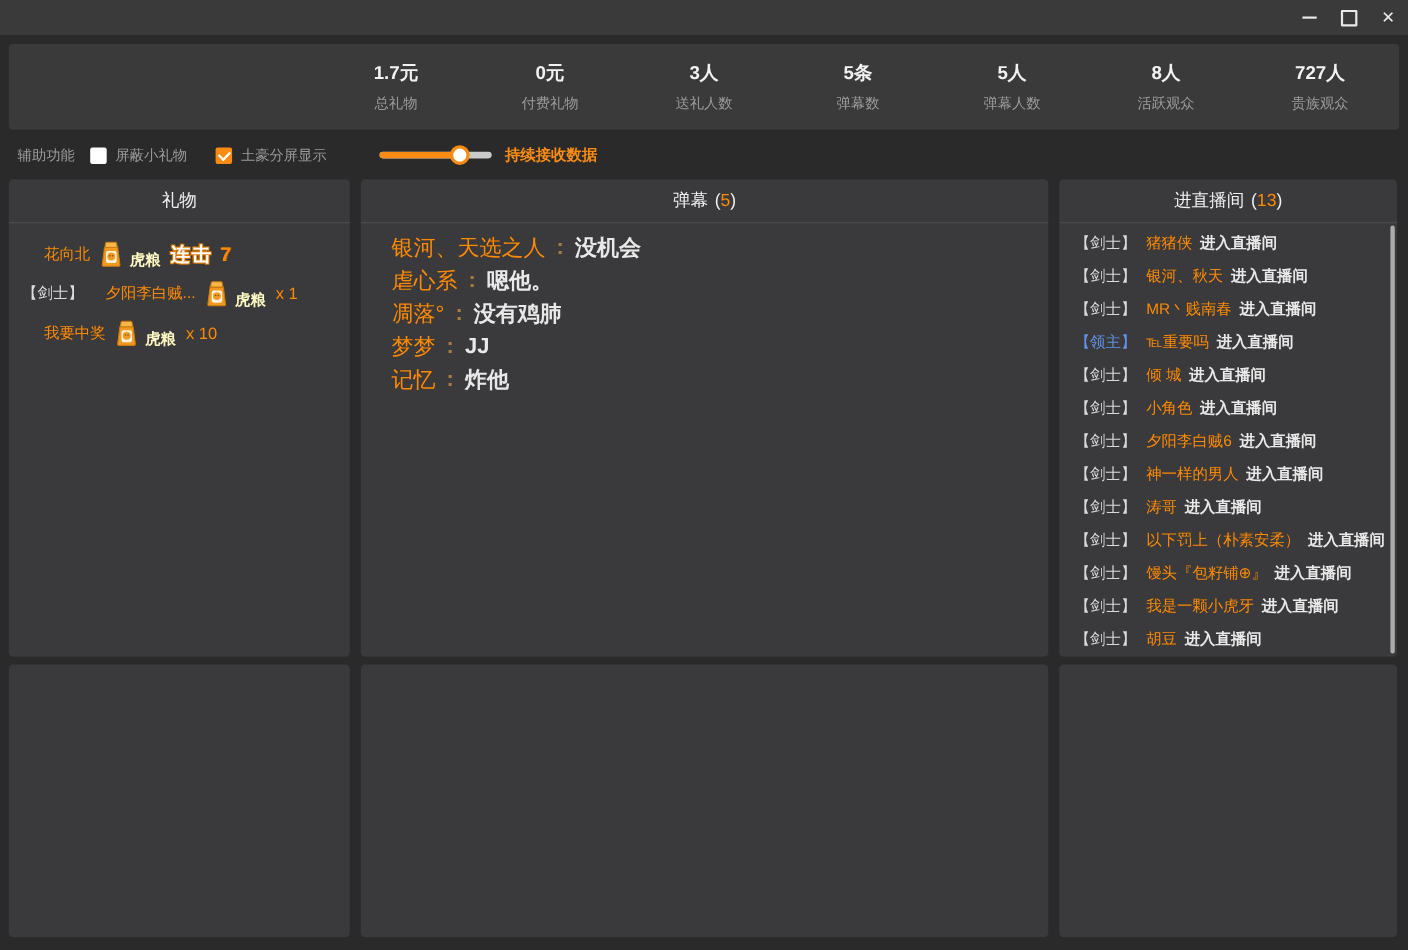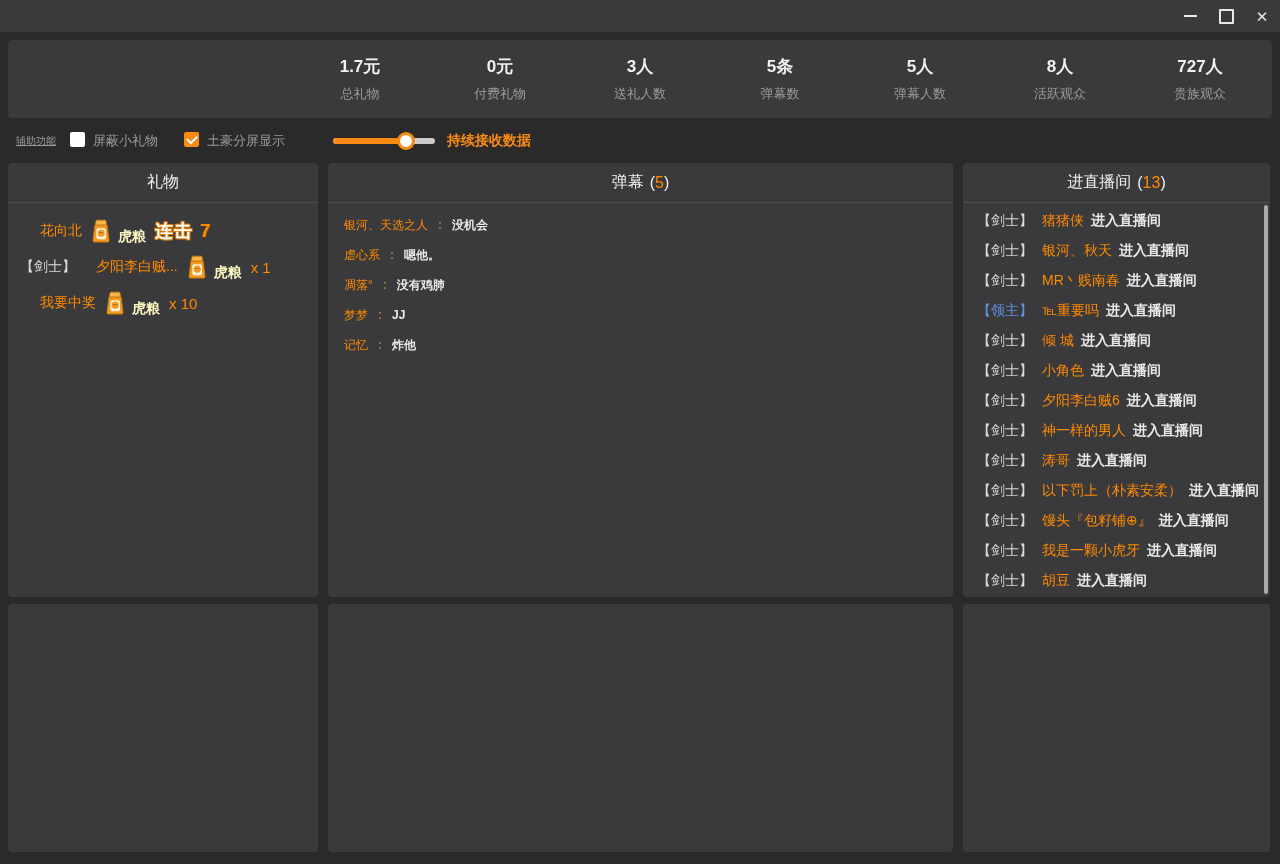--- a/index.html
+++ b/index.html
@@ -19,22 +19,22 @@
   .icon-close{font-size:15px;line-height:1;color:#e9e9e9;}
   
   .stats-card{position:absolute;left:8px;top:40px;width:1264px;height:78px;
     background:#3a3a3b;border-radius:4px;display:flex;align-items:center;}
   .stats-list{margin-left:auto;display:flex;padding-right:2px;}
   .stat{width:140px;text-align:center;}
   .stat .v{display:block;color:#f2f2f2;font-size:17px;font-weight:bold;margin-bottom:7px;}
   .stat .l{display:block;color:#9b9b9b;font-size:13px;}
   
   .controls{position:absolute;left:16px;top:129px;height:24px;display:flex;align-items:center;}
-  .assist-label{color:#9b9b9b;font-size:10px;margin-right:14px;text-decoration:underline;}
-  .chk-group{display:flex;margin-right:26px;}
+  .assist-label{color:#9b9b9b;font-size:13px;margin-right:14px;}
+  .chk-group{display:flex;align-items:center;margin-right:26px;}
   .checkbox{width:15px;height:15px;border-radius:2px;background:#ffffff;position:relative;}
   .checkbox.checked{background:#f98b12;}
   .check-icon{position:absolute;left:3px;top:3px;width:8px;height:5px;
     border-left:2px solid #fff;border-bottom:2px solid #fff;transform:rotate(-45deg);}
   .chk-label{color:#9b9b9b;font-size:13px;margin-left:8px;}
   .slider{position:relative;width:102px;height:18px;margin-left:22px;}
   .slider .track{position:absolute;left:0;right:0;top:6px;height:6px;background:#cbcbcb;border-radius:3px;overflow:hidden;}
   .slider .fill{height:100%;background:#f98b12;border-radius:3px;}
   .slider .thumb{position:absolute;top:0;width:18px;height:18px;border-radius:50%;
     background:#fff;border:3px solid #f98b12;box-sizing:border-box;transform:translateX(-50%);}
@@ -60,21 +60,21 @@
   .gift-icon{display:inline-block;margin-right:6px;}
   .gift-icon svg{display:block;}
   .gift-cur{color:#fef9c3;font-weight:bold;margin-right:9px;margin-top:11px;}
   .combo-label{font-size:18px;font-weight:bold;color:#fff;letter-spacing:1px;
     text-shadow:1px 1px 0 #d97700,-1px 1px 0 #d97700,1px -1px 0 #d97700,-1px -1px 0 #d97700;}
   .combo-val{font-size:18px;font-weight:bold;color:#ff8a00;margin-left:7px;
     text-shadow:1px 0 0 #c86a00;}
   .gift-qty{color:#ff8a00;font-size:15px;}
   
   #danmaku-body{padding-top:7px;}
-  .dm-row{display:flex;align-items:center;height:30px;padding:0 16px;font-size:12px;white-space:nowrap;}
+  .dm-row{display:flex;align-items:center;height:30px;padding:0 28px;font-size:20px;white-space:nowrap;}
   .dm-name{color:#ff8a00;}
   .dm-sep{color:#a87c3e;margin:0 10px;font-weight:bold;}
   .dm-text{color:#e9e9e9;font-weight:bold;}
   
   #entries-body{padding-top:3px;}
   .en-row{display:flex;align-items:center;height:30px;padding:0 14px;font-size:14px;white-space:nowrap;}
   .en-badge{margin-right:9px;}
   .en-name{color:#ff8a00;margin-right:7px;}
   .en-suffix{color:#e9e9e9;font-weight:bold;}
   .scrollbar{position:absolute;right:2px;top:42px;bottom:3px;width:4px;

